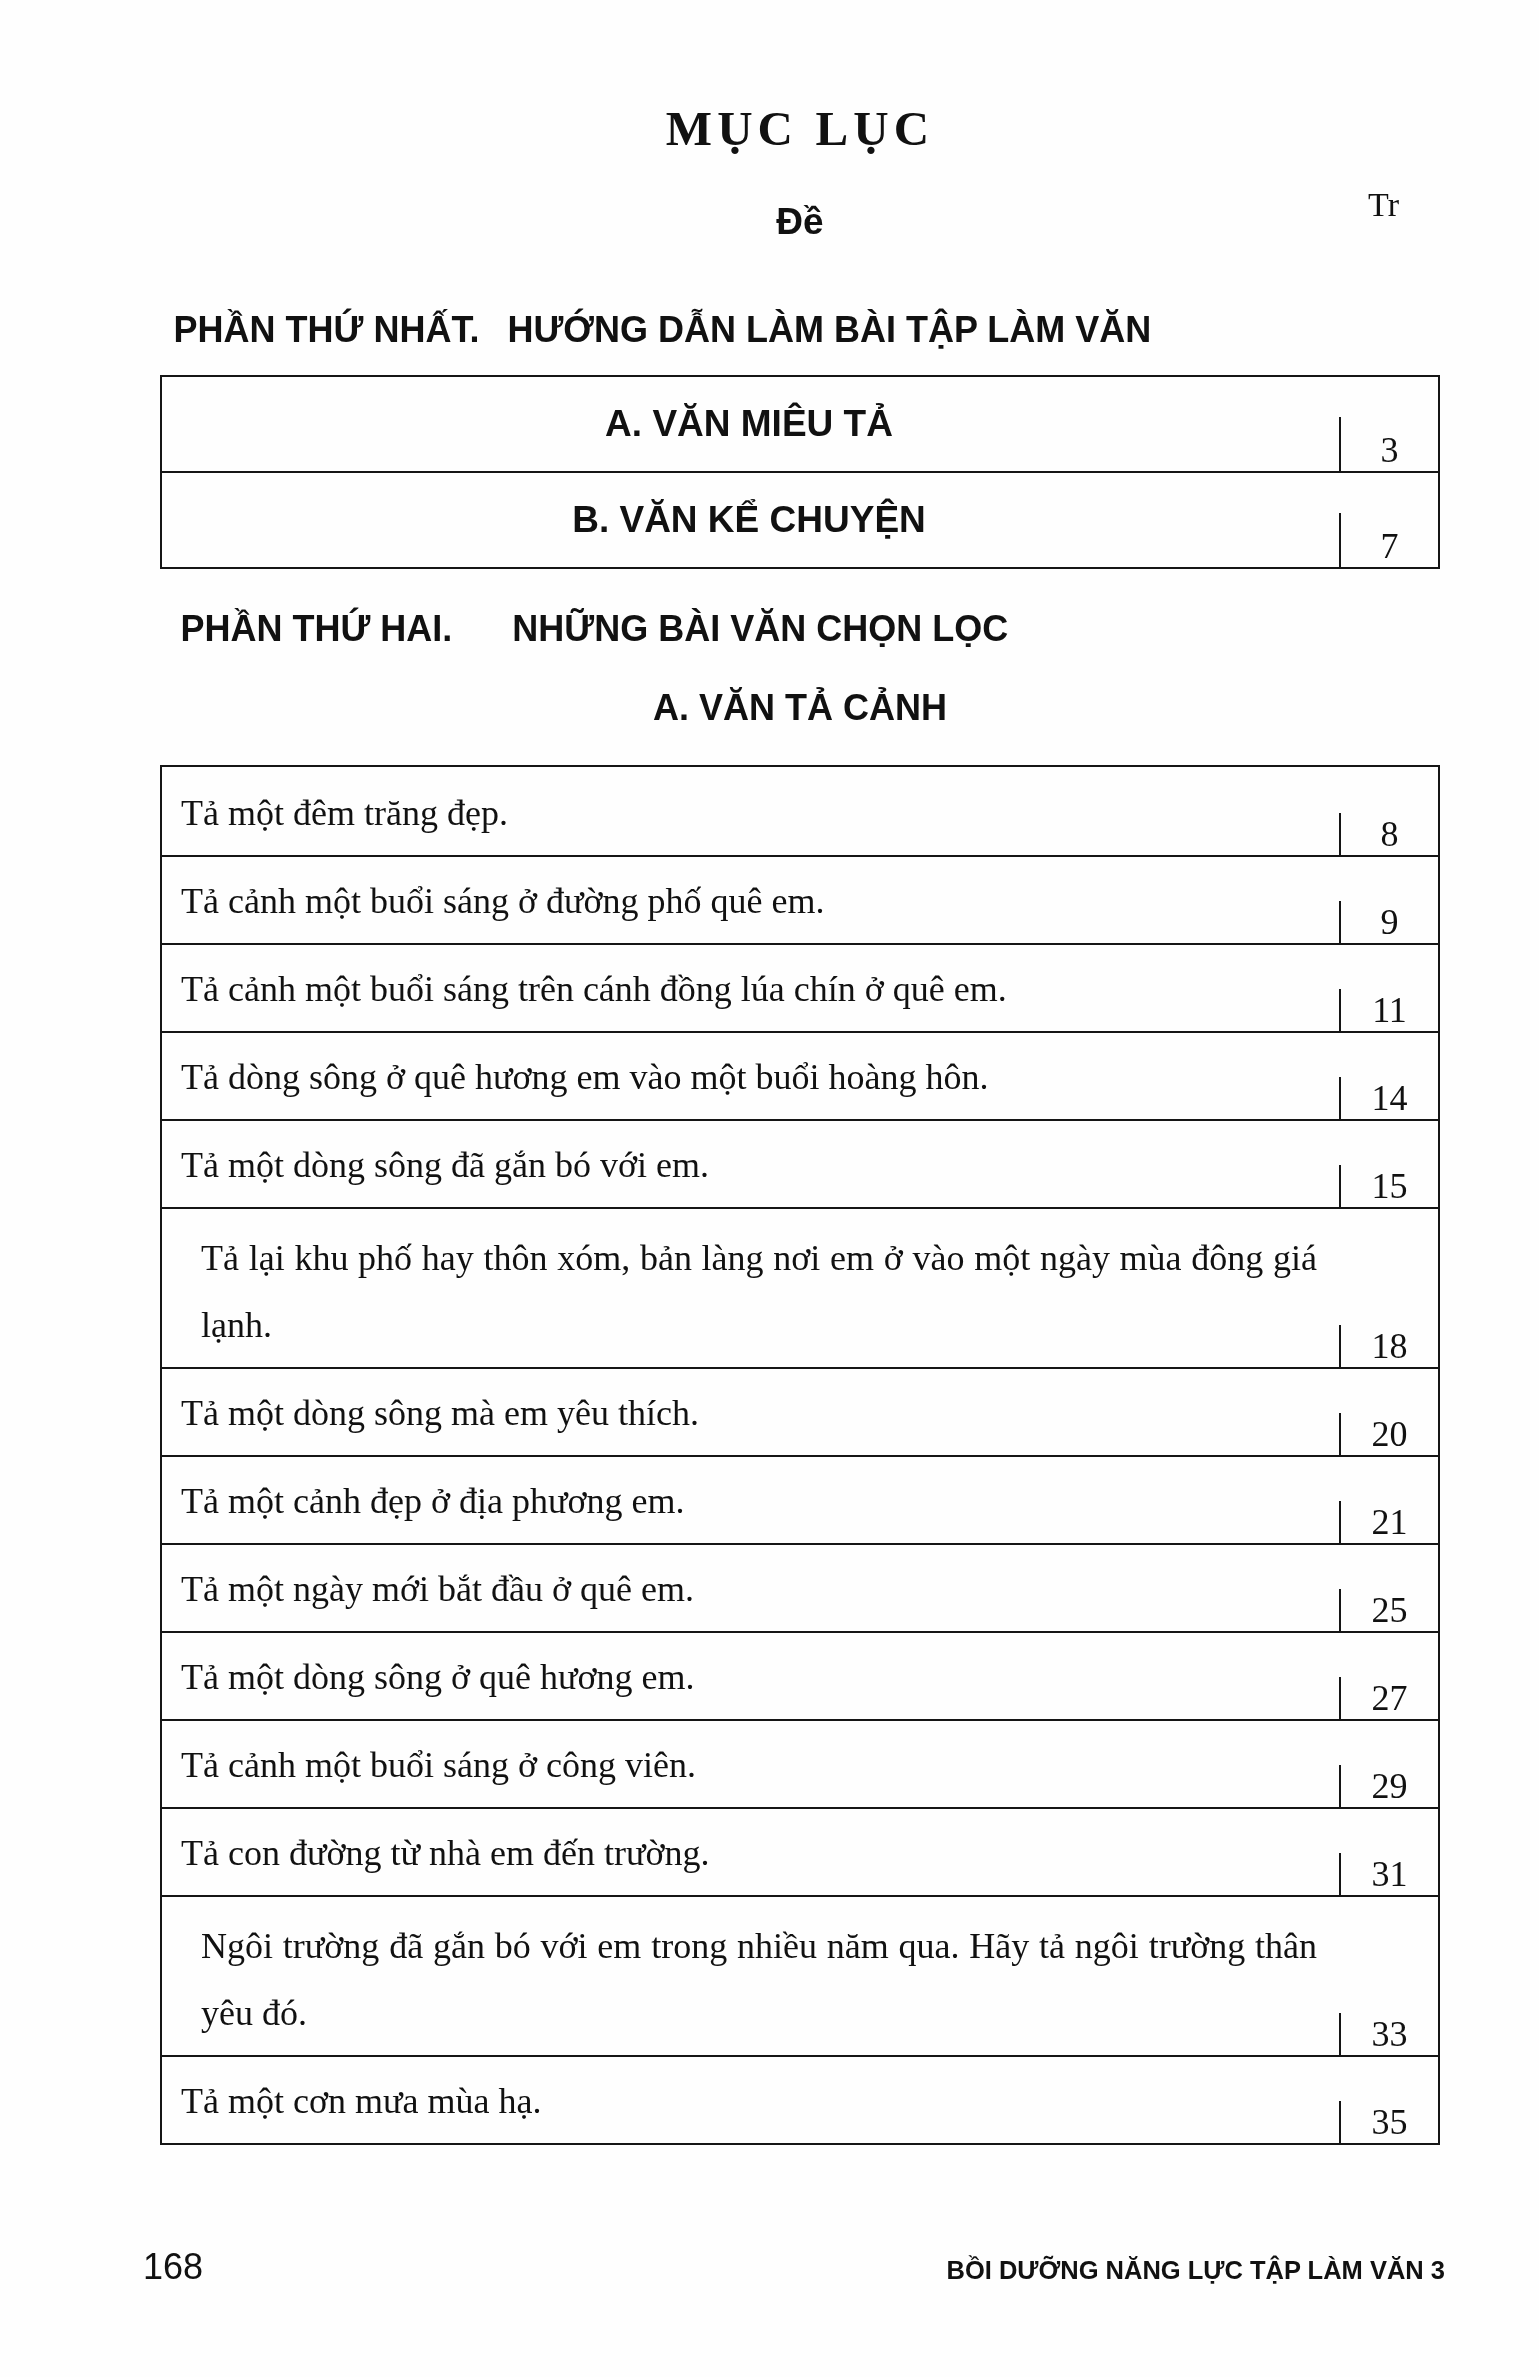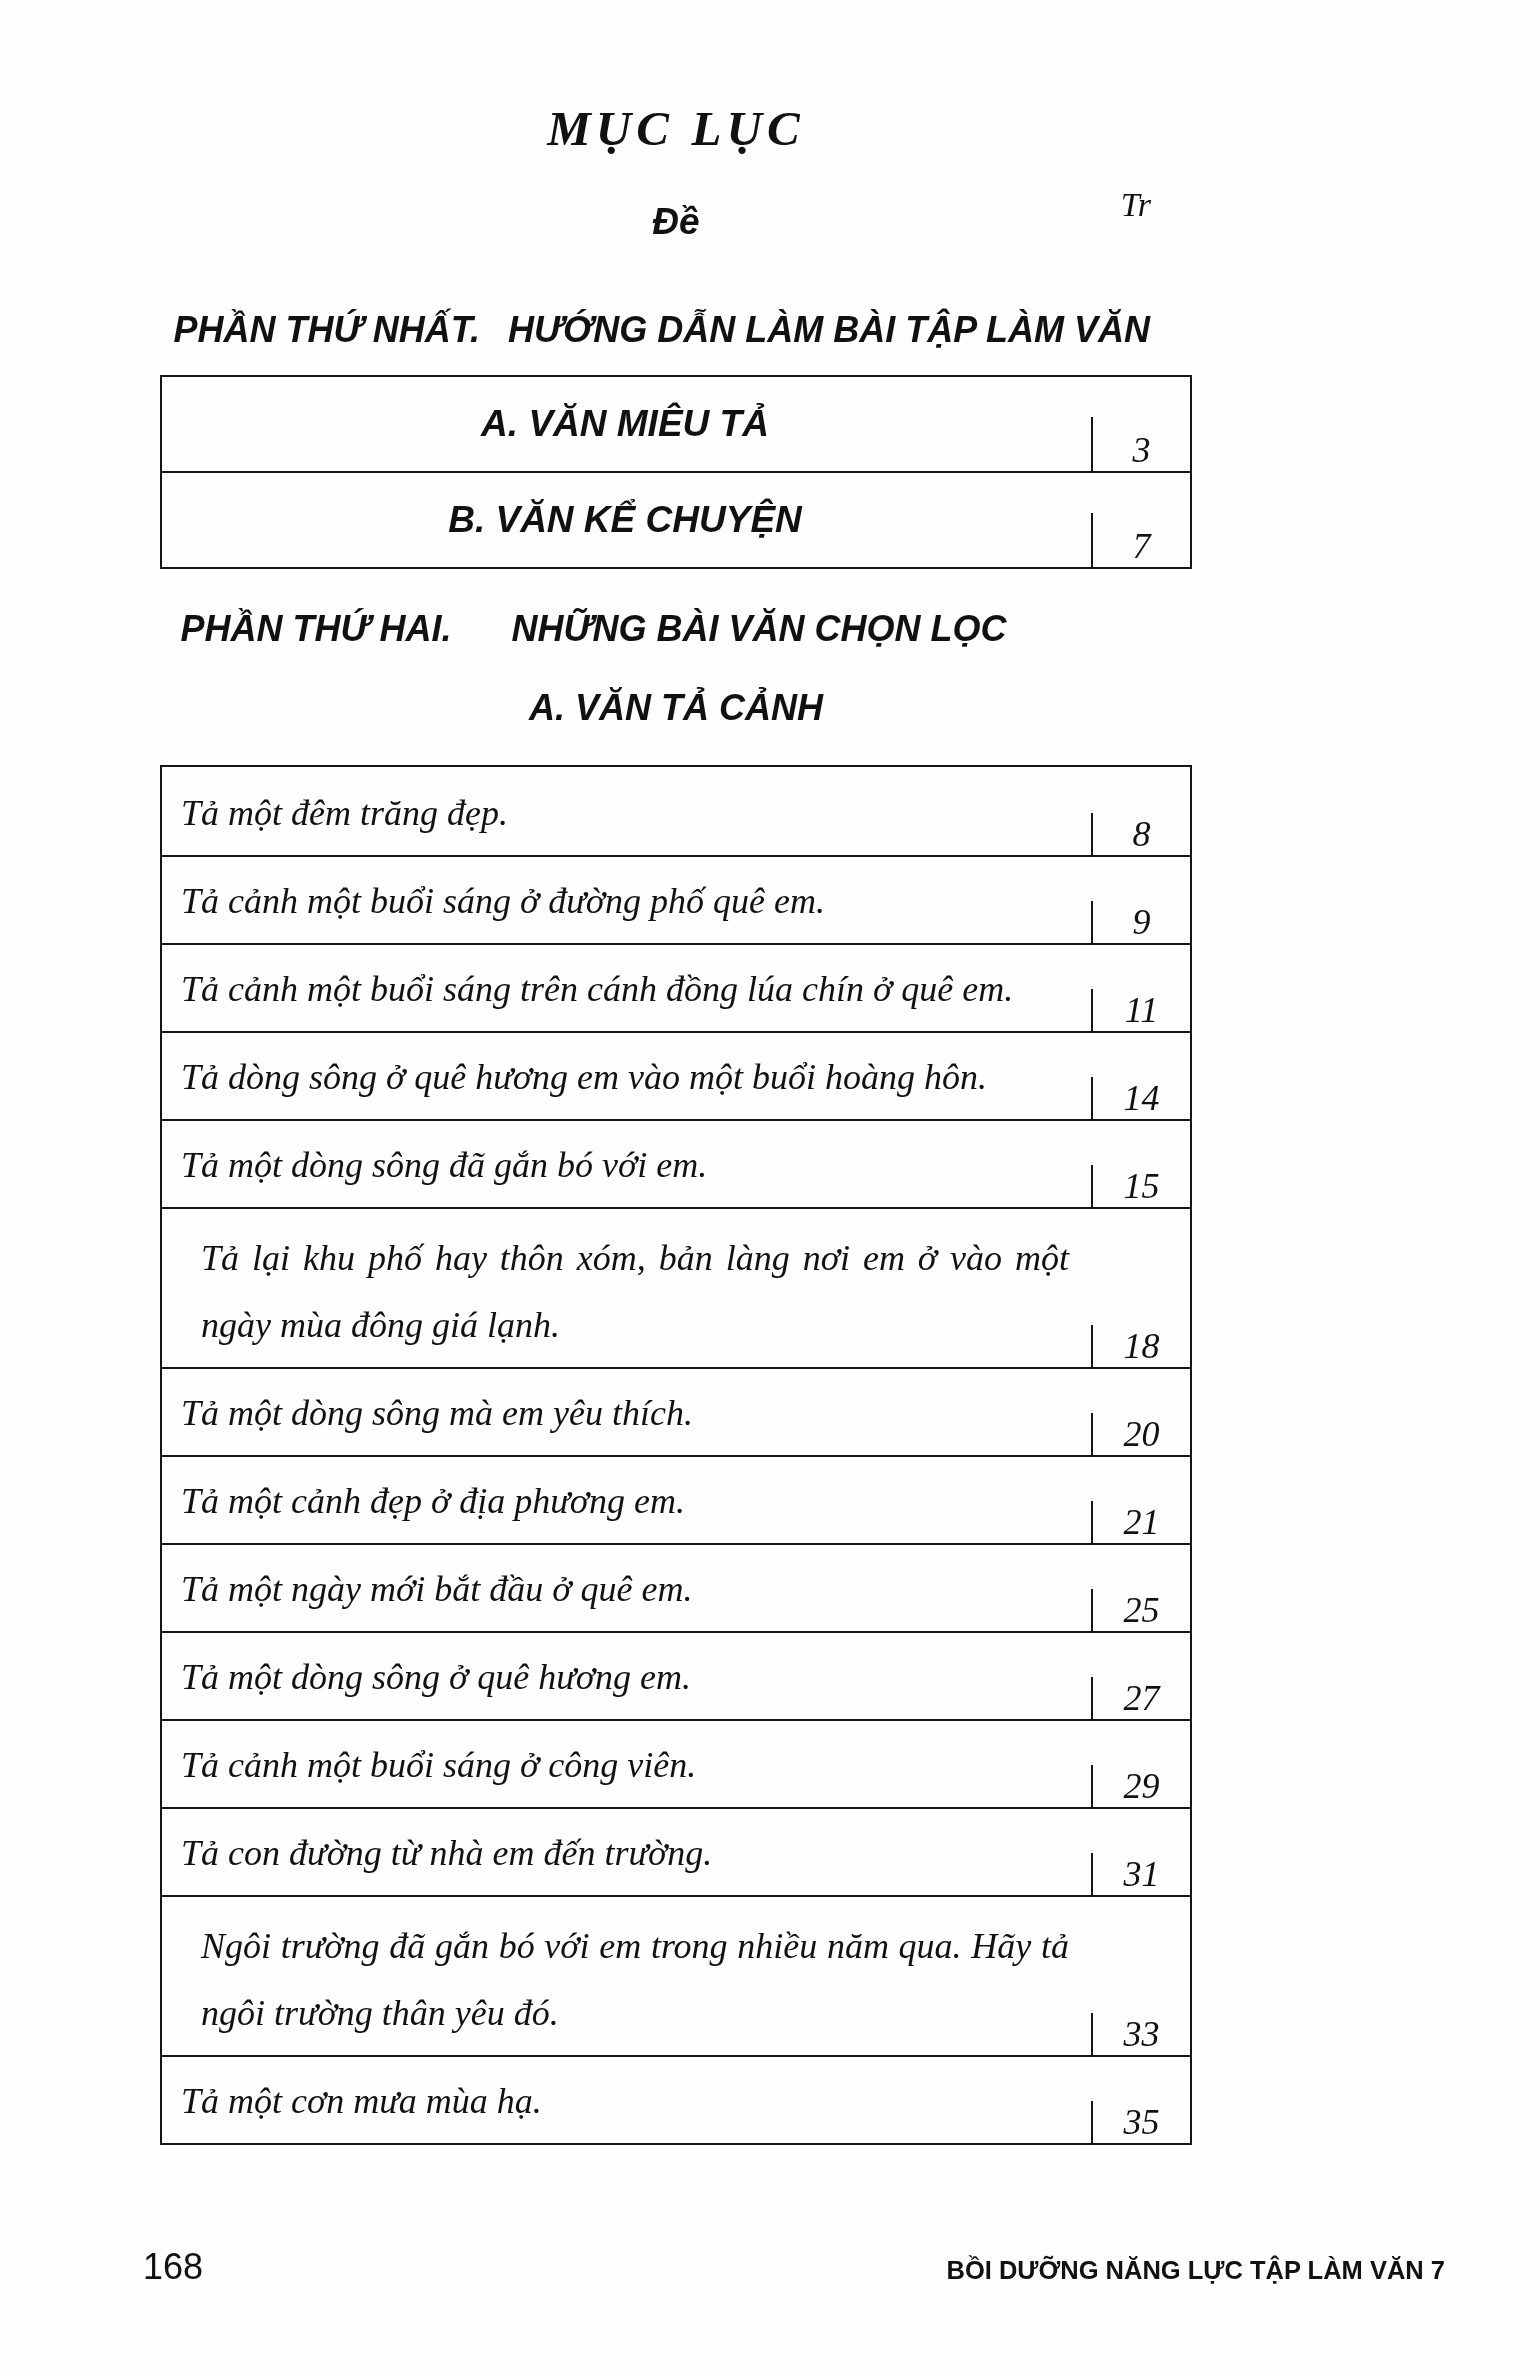--- a/index.html
+++ b/index.html
@@ -12,22 +12,21 @@
     height: 2377px;
     margin: 0 auto;
     background: #fefefe;
     overflow: hidden;
   }
 
   .content {
     position: absolute;
     left: 160px;
     top: 0;
-    width: 1032px;
-    font-style: italic;
+    width: 1280px;
   }
 
   
   .doc-title {
     margin-top: 100px;
     text-align: center;
     font-family: "Liberation Serif", "DejaVu Serif", serif;
     font-weight: 700;
     font-size: 49px;
     letter-spacing: 5.1px;
@@ -233,16 +232,16 @@
       <div class="toc-row">
         <div class="cell-text">Tả một cơn mưa mùa hạ.</div>
         <div class="cell-page">35</div>
       </div>
     </div>
 
   </div>
 
   <div class="footer">
     <span class="footer-page">168</span>
-    <span class="footer-book">BỒI DƯỠNG NĂNG LỰC TẬP LÀM VĂN 7</span>
+    <span class="footer-book">BỒI DƯỠNG NĂNG LỰC TẬP LÀM VĂN 3</span>
   </div>
 </div>
 
 
 </body></html>

